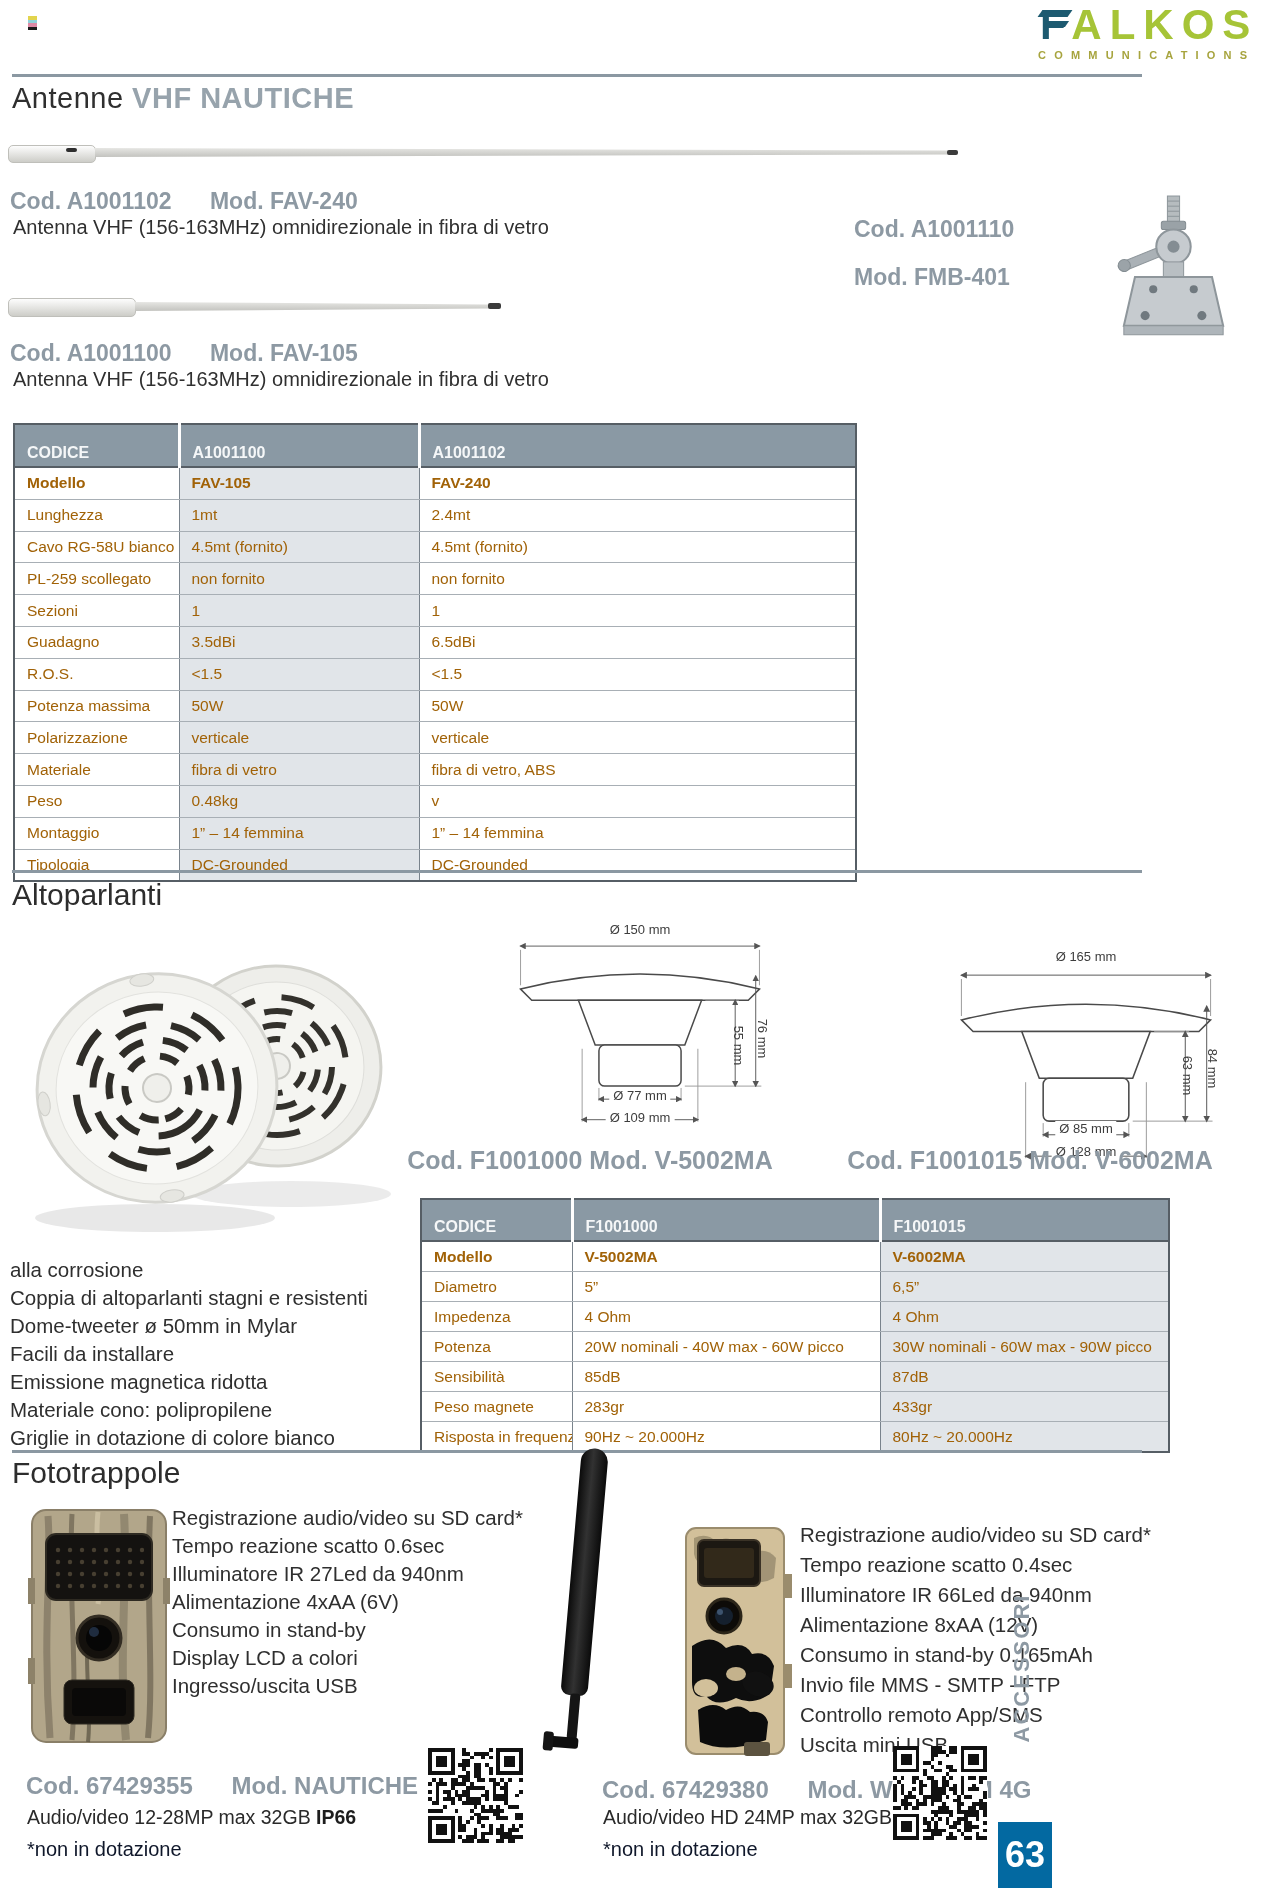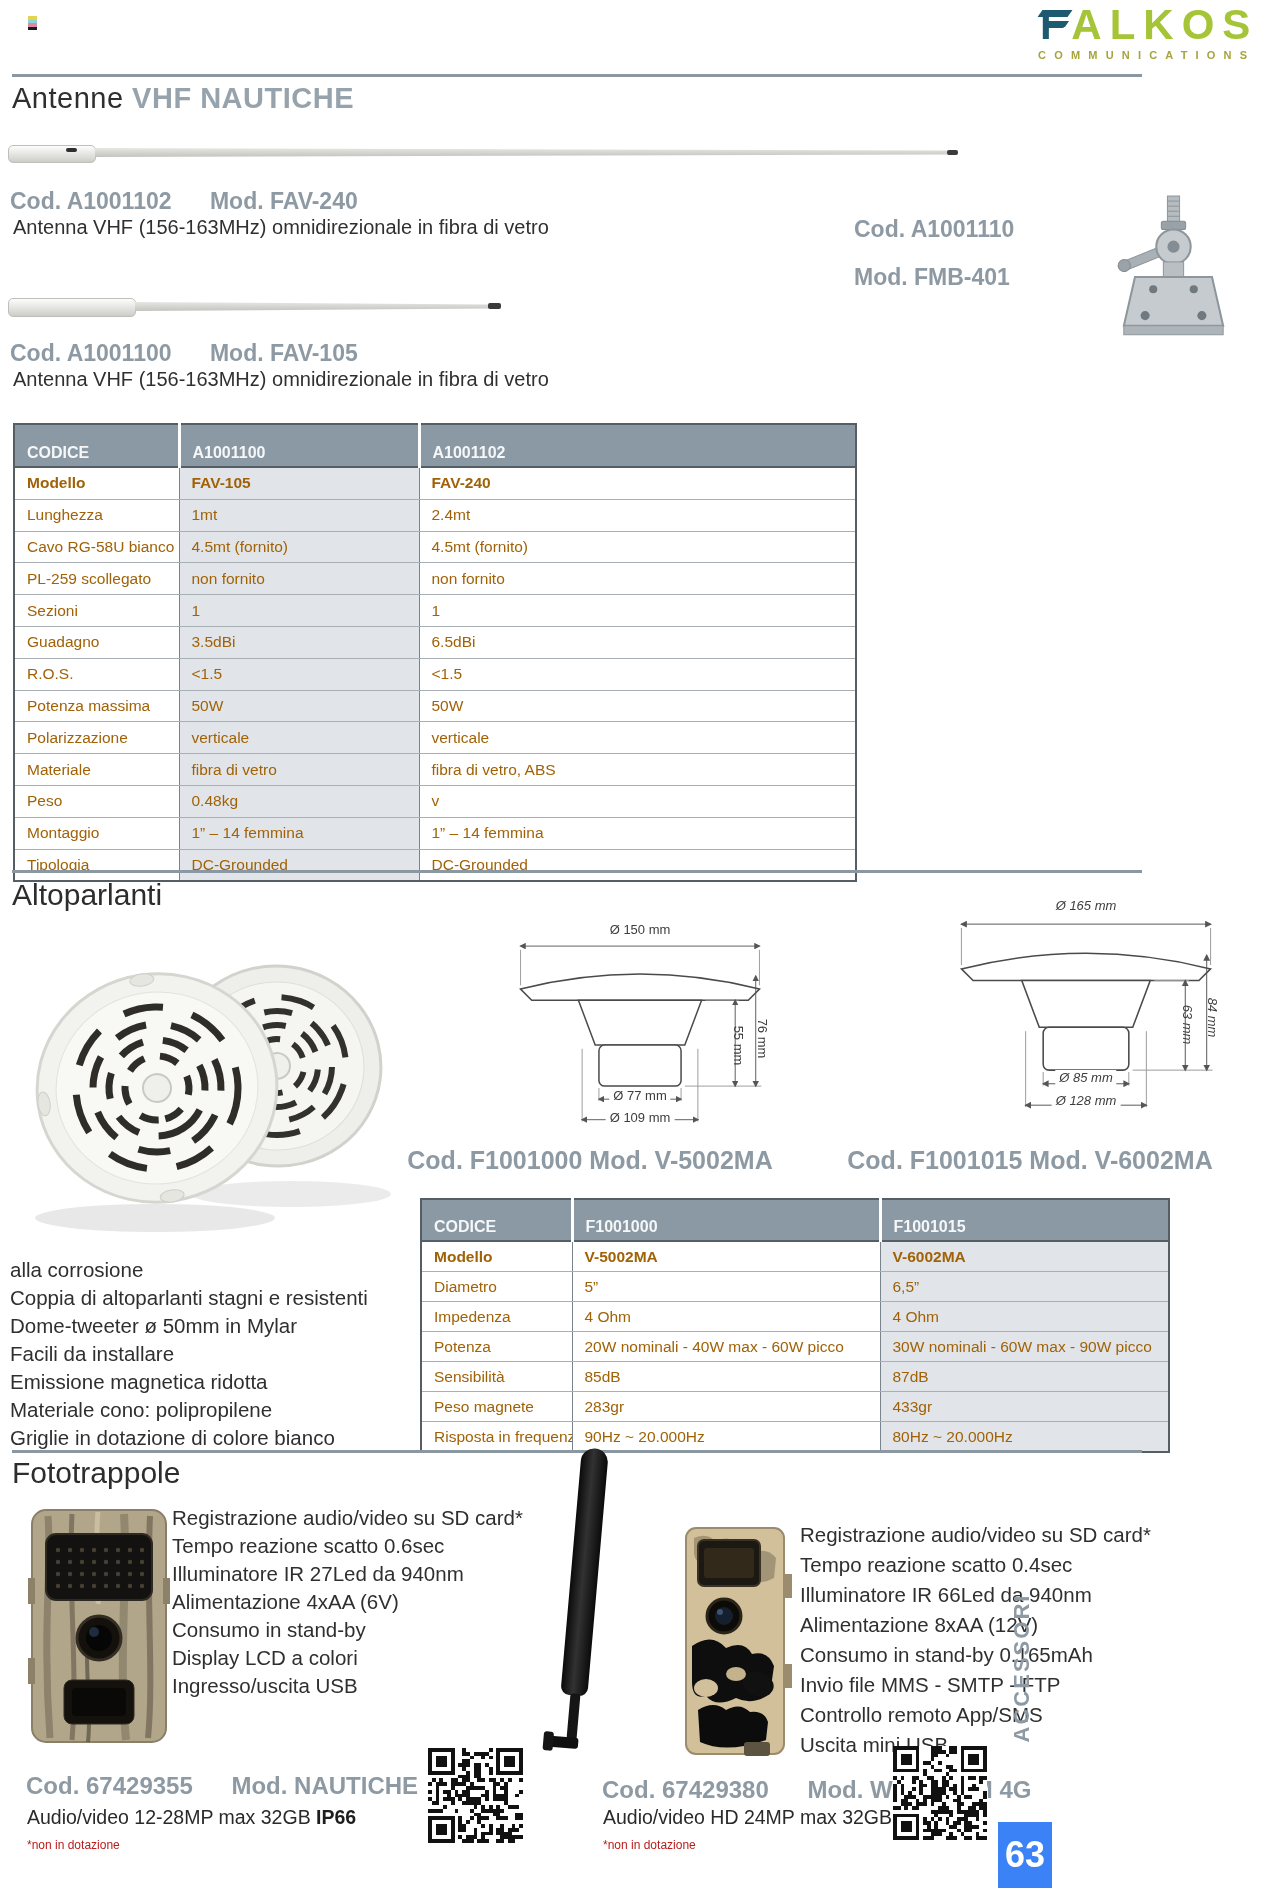--- a/index.html
+++ b/index.html
@@ -45,25 +45,25 @@
   
   .drw{position:absolute;}
   .dim{position:absolute;font-size:13px;color:#3d3d3d;white-space:nowrap;}
   .dim.c{left:0;right:0;text-align:center;}
   .dim.bgw{background:#fff;padding:0 4px;left:50%;transform:translateX(-50%);}
   .dim.rot{transform:rotate(90deg);}
   .caption{position:absolute;text-align:center;font-size:25px;font-weight:bold;color:#8d99a3;white-space:nowrap;}
   
   .specline{font-size:19.5px;color:#2a2a2a;white-space:nowrap;}
   .specline b{color:#1d1d1d;}
-  .note{font-size:12px;color:#b91c1c;}
+  .note{font-size:20px;color:#0f172a;}
   .qr{position:absolute;}
   .vertlab{position:absolute;text-align:center;font-size:22px;font-weight:bold;color:#8d99a3;
       letter-spacing:2px;transform:rotate(-90deg);}
-  .pagebox{position:absolute;background:#3b82f6;color:#fff;font-size:36px;font-weight:bold;
+  .pagebox{position:absolute;background:#0369a1;color:#fff;font-size:36px;font-weight:bold;
       display:flex;align-items:center;justify-content:center;}
   .mark{position:absolute;width:9px;}
   .mark div{height:3.5px;}
   .blade-wrap{position:absolute;transform:rotate(5deg);}
   .blade{position:absolute;background:linear-gradient(90deg,#0a0a0a 0%,#323232 45%,#0a0a0a 100%);
       border-radius:14px 14px 9px 9px;}
   .bl{position:absolute;background:#151515;border-radius:3px;}
 </style>
 </head>
 <body>
@@ -280,21 +280,21 @@
       <line x1="88" y1="202" x2="212" y2="202" stroke="#555" marker-start="url(#a1)" marker-end="url(#a1)"></line>
     </svg>
     <div class="dim c" style="top:-4px;">Ø 150 mm</div>
     <div class="dim rot" style="left:243px;top:105px;">76 mm</div>
     <div class="dim rot" style="left:219px;top:112px;">55 mm</div>
     <div class="dim bgw" style="top:162px;">Ø 77 mm</div>
     <div class="dim bgw" style="top:184px;">Ø 109 mm</div>
   </div>
   <div class="caption" style="left:390px;top:1146px;width:400px;">Cod. F1001000 Mod. V-5002MA</div>
 
-  <div class="drw" style="left:940px;top:902px;width:292px;height:244px;font-style:italic;">
+  <div class="drw" style="left:940px;top:953px;width:292px;height:244px;">
     <svg viewBox="0 0 300 230" width="292" height="237">
       <defs>
           <marker id="a2" viewBox="0 0 10 10" refX="8" refY="5" markerWidth="7" markerHeight="7" orient="auto-start-reverse">
             <path d="M0,0L10,5L0,10z" fill="#555"></path>
           </marker>
         </defs>
       <path d="M22,62 Q150,30 278,62 L266,74 L34,74 Z" fill="#fff" stroke="#4a4a4a" stroke-width="1.6"></path>
       <path d="M84,74 L216,74 L198,122 L102,122 Z" fill="#fff" stroke="#4a4a4a" stroke-width="1.6"></path>
       <rect x="106" y="122" width="88" height="44" rx="6" fill="#fff" stroke="#4a4a4a" stroke-width="1.6"></rect>
       <line x1="22" y1="20" x2="22" y2="58" stroke="#999"></line>

